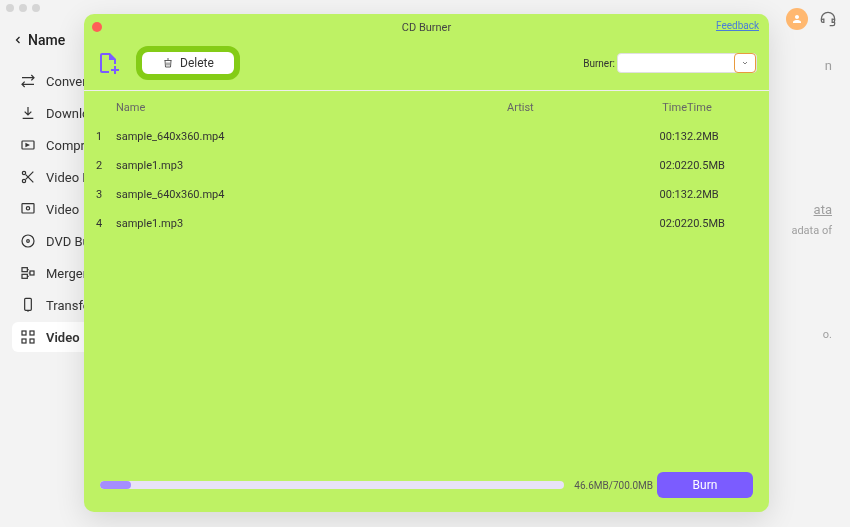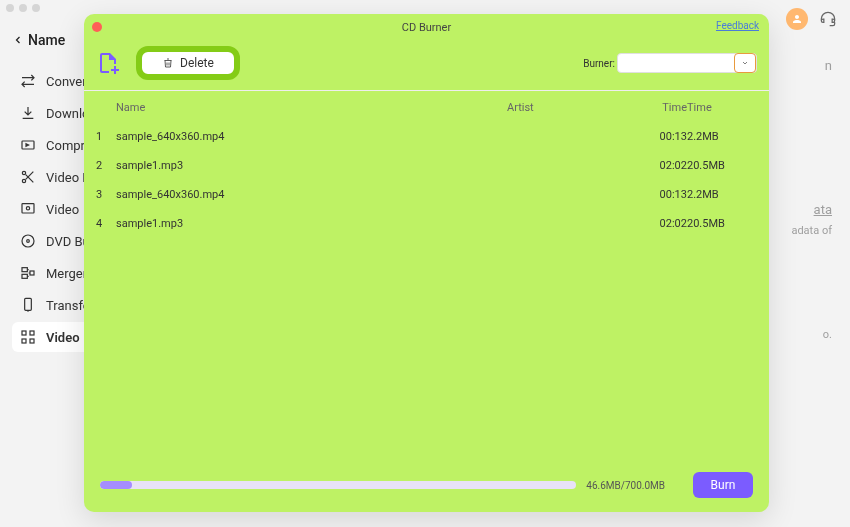--- a/index.html
+++ b/index.html
@@ -223,21 +223,21 @@
     .table-row {
       display: flex;
       padding: 8px 12px;
       font-size: 11px;
       color: #333;
     }
     .modal-footer {
       padding: 10px 16px 14px 16px;
       display: flex;
       align-items: center;
-      gap: 28px;
+      gap: 4px;
     }
     .progress-container {
       flex: 1;
       display: flex;
       align-items: center;
       gap: 10px;
     }
     .progress-bar {
       flex: 1;
       height: 8px;
@@ -253,21 +253,21 @@
       height: 100%;
       width: 6.7%;
       background: #a58dff;
       border-radius: 4px;
     }
     .progress-text {
       font-size: 10px;
       color: #555;
     }
     .burn-btn {
-      width: 60px;
+      width: 96px;
       height: 26px;
       background: #7b5cff;
       color: #fff;
       border: none;
       border-radius: 6px;
       font-size: 12px;
       cursor: pointer;
     }
     .bg-content {
       position: absolute;

